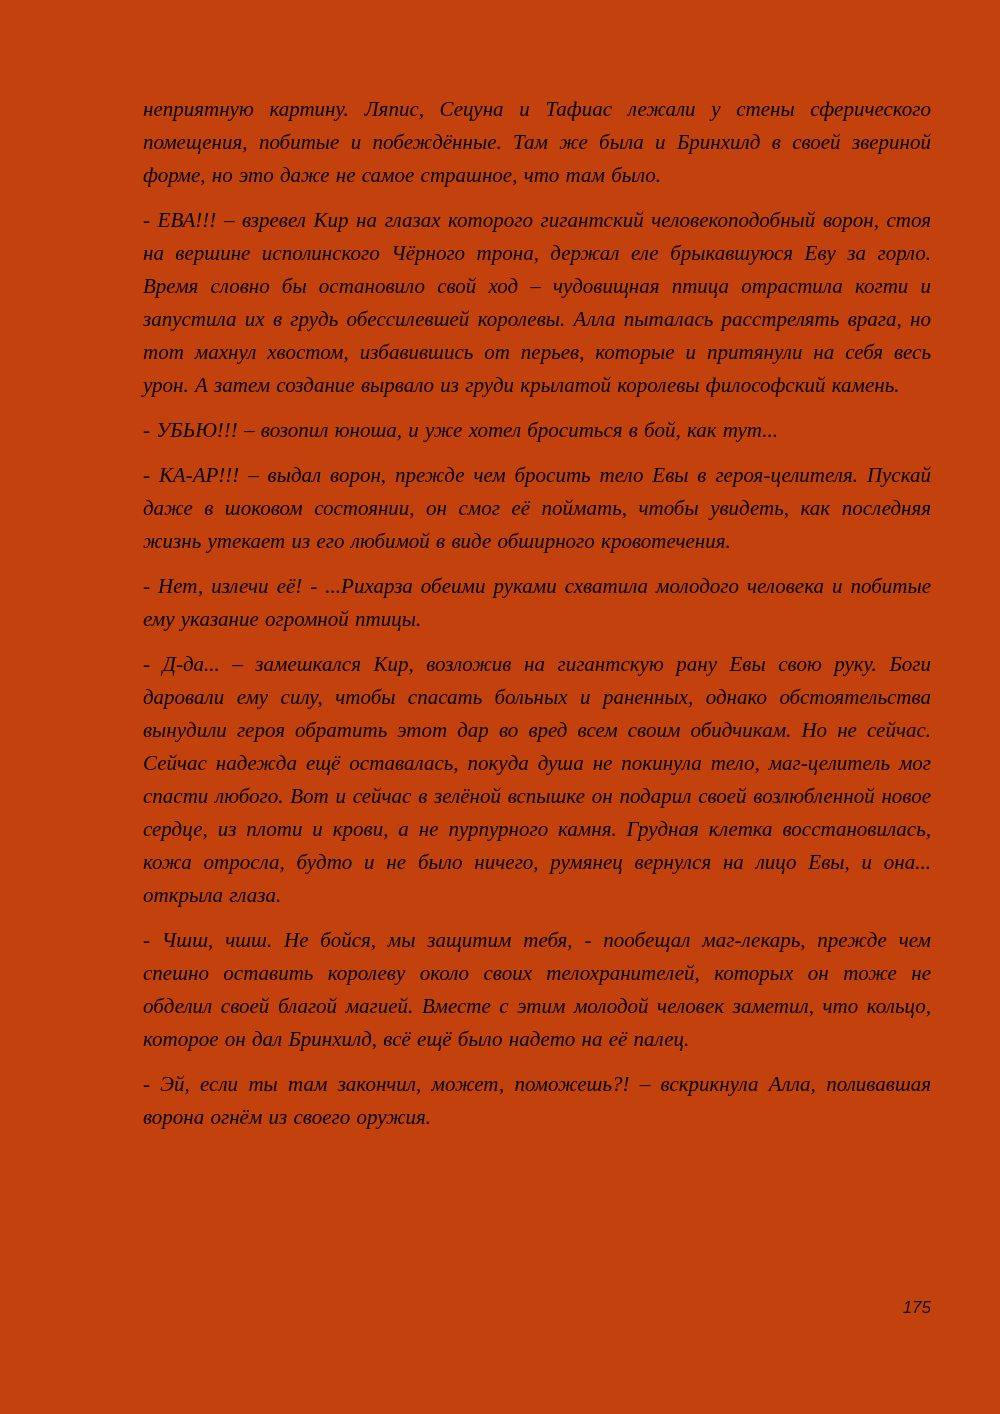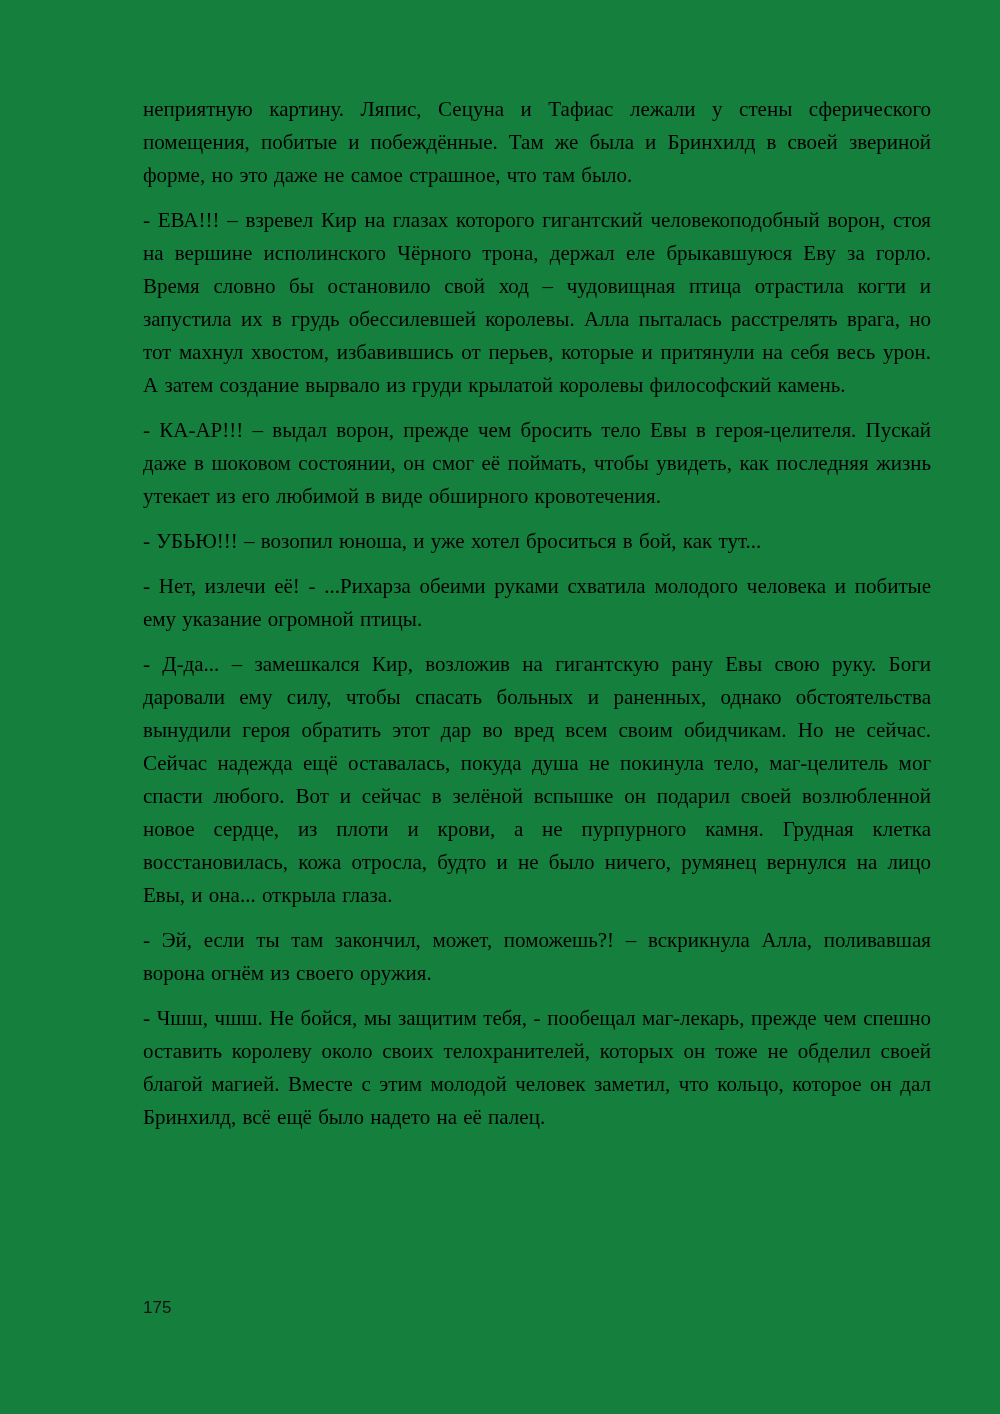--- a/index.html
+++ b/index.html
@@ -4,24 +4,25 @@
 <style>
   html, body {
     margin: 0;
     padding: 0;
     background: #ffffff;
   }
   .page {
     position: relative;
     width: 1000px;
     height: 1414px;
-    background: #15803d;
+    background: #c2410c;
     overflow: hidden;
     font-family: "Liberation Serif", "DejaVu Serif", serif;
     color: #000000;
+    font-style: italic;
   }
   .page-body {
     position: absolute;
     top: 93px;
     left: 143px;
     width: 788px;
   }
   .page-body p {
     margin: 0 0 12px 0;
     font-size: 21px;
@@ -29,34 +30,34 @@
     text-align: justify;
     text-align-last: left;
     word-spacing: 1px;
     color: #000000;
   }
   .page-number {
     position: absolute;
     top: 1298px;
     left: 143px;
     width: 788px;
-    text-align: left;
+    text-align: right;
     font-family: "Liberation Sans", "DejaVu Sans", sans-serif;
     font-size: 17px;
     color: #111111;
   }
 </style>
 </head>
 <body>
 
 <div class="page">
   <div class="page-body">
     <p>неприятную картину. Ляпис, Сецуна и Тафиас лежали у стены сферического помещения, побитые и побеждённые. Там же была и Бринхилд в своей звериной форме, но это даже не самое страшное, что там было.</p>
     <p>- ЕВА!!! – взревел Кир на глазах которого гигантский человекоподобный ворон, стоя на вершине исполинского Чёрного трона, держал еле брыкавшуюся Еву за горло. Время словно бы остановило свой ход – чудовищная птица отрастила когти и запустила их в грудь обессилевшей королевы. Алла пыталась расстрелять врага, но тот махнул хвостом, избавившись от перьев, которые и притянули на себя весь урон. А затем создание вырвало из груди крылатой королевы философский камень.</p>
+    <p>- УБЬЮ!!! – возопил юноша, и уже хотел броситься в бой, как тут...</p>
     <p>- КА-АР!!! – выдал ворон, прежде чем бросить тело Евы в героя-целителя. Пускай даже в шоковом состоянии, он смог её поймать, чтобы увидеть, как последняя жизнь утекает из его любимой в виде обширного кровотечения.</p>
-    <p>- УБЬЮ!!! – возопил юноша, и уже хотел броситься в бой, как тут...</p>
     <p>- Нет, излечи её! - ...Рихарза обеими руками схватила молодого человека и побитые ему указание огромной птицы.</p>
     <p>- Д-да... – замешкался Кир, возложив на гигантскую рану Евы свою руку. Боги даровали ему силу, чтобы спасать больных и раненных, однако обстоятельства вынудили героя обратить этот дар во вред всем своим обидчикам. Но не сейчас. Сейчас надежда ещё оставалась, покуда душа не покинула тело, маг-целитель мог спасти любого. Вот и сейчас в зелёной вспышке он подарил своей возлюбленной новое сердце, из плоти и крови, а не пурпурного камня. Грудная клетка восстановилась, кожа отросла, будто и не было ничего, румянец вернулся на лицо Евы, и она... открыла глаза.</p>
+    <p>- Чшш, чшш. Не бойся, мы защитим тебя, - пообещал маг-лекарь, прежде чем спешно оставить королеву около своих телохранителей, которых он тоже не обделил своей благой магией. Вместе с этим молодой человек заметил, что кольцо, которое он дал Бринхилд, всё ещё было надето на её палец.</p>
     <p>- Эй, если ты там закончил, может, поможешь?! – вскрикнула Алла, поливавшая ворона огнём из своего оружия.</p>
-    <p>- Чшш, чшш. Не бойся, мы защитим тебя, - пообещал маг-лекарь, прежде чем спешно оставить королеву около своих телохранителей, которых он тоже не обделил своей благой магией. Вместе с этим молодой человек заметил, что кольцо, которое он дал Бринхилд, всё ещё было надето на её палец.</p>
   </div>
   <div class="page-number">175</div>
 </div>
 
 </body></html>

